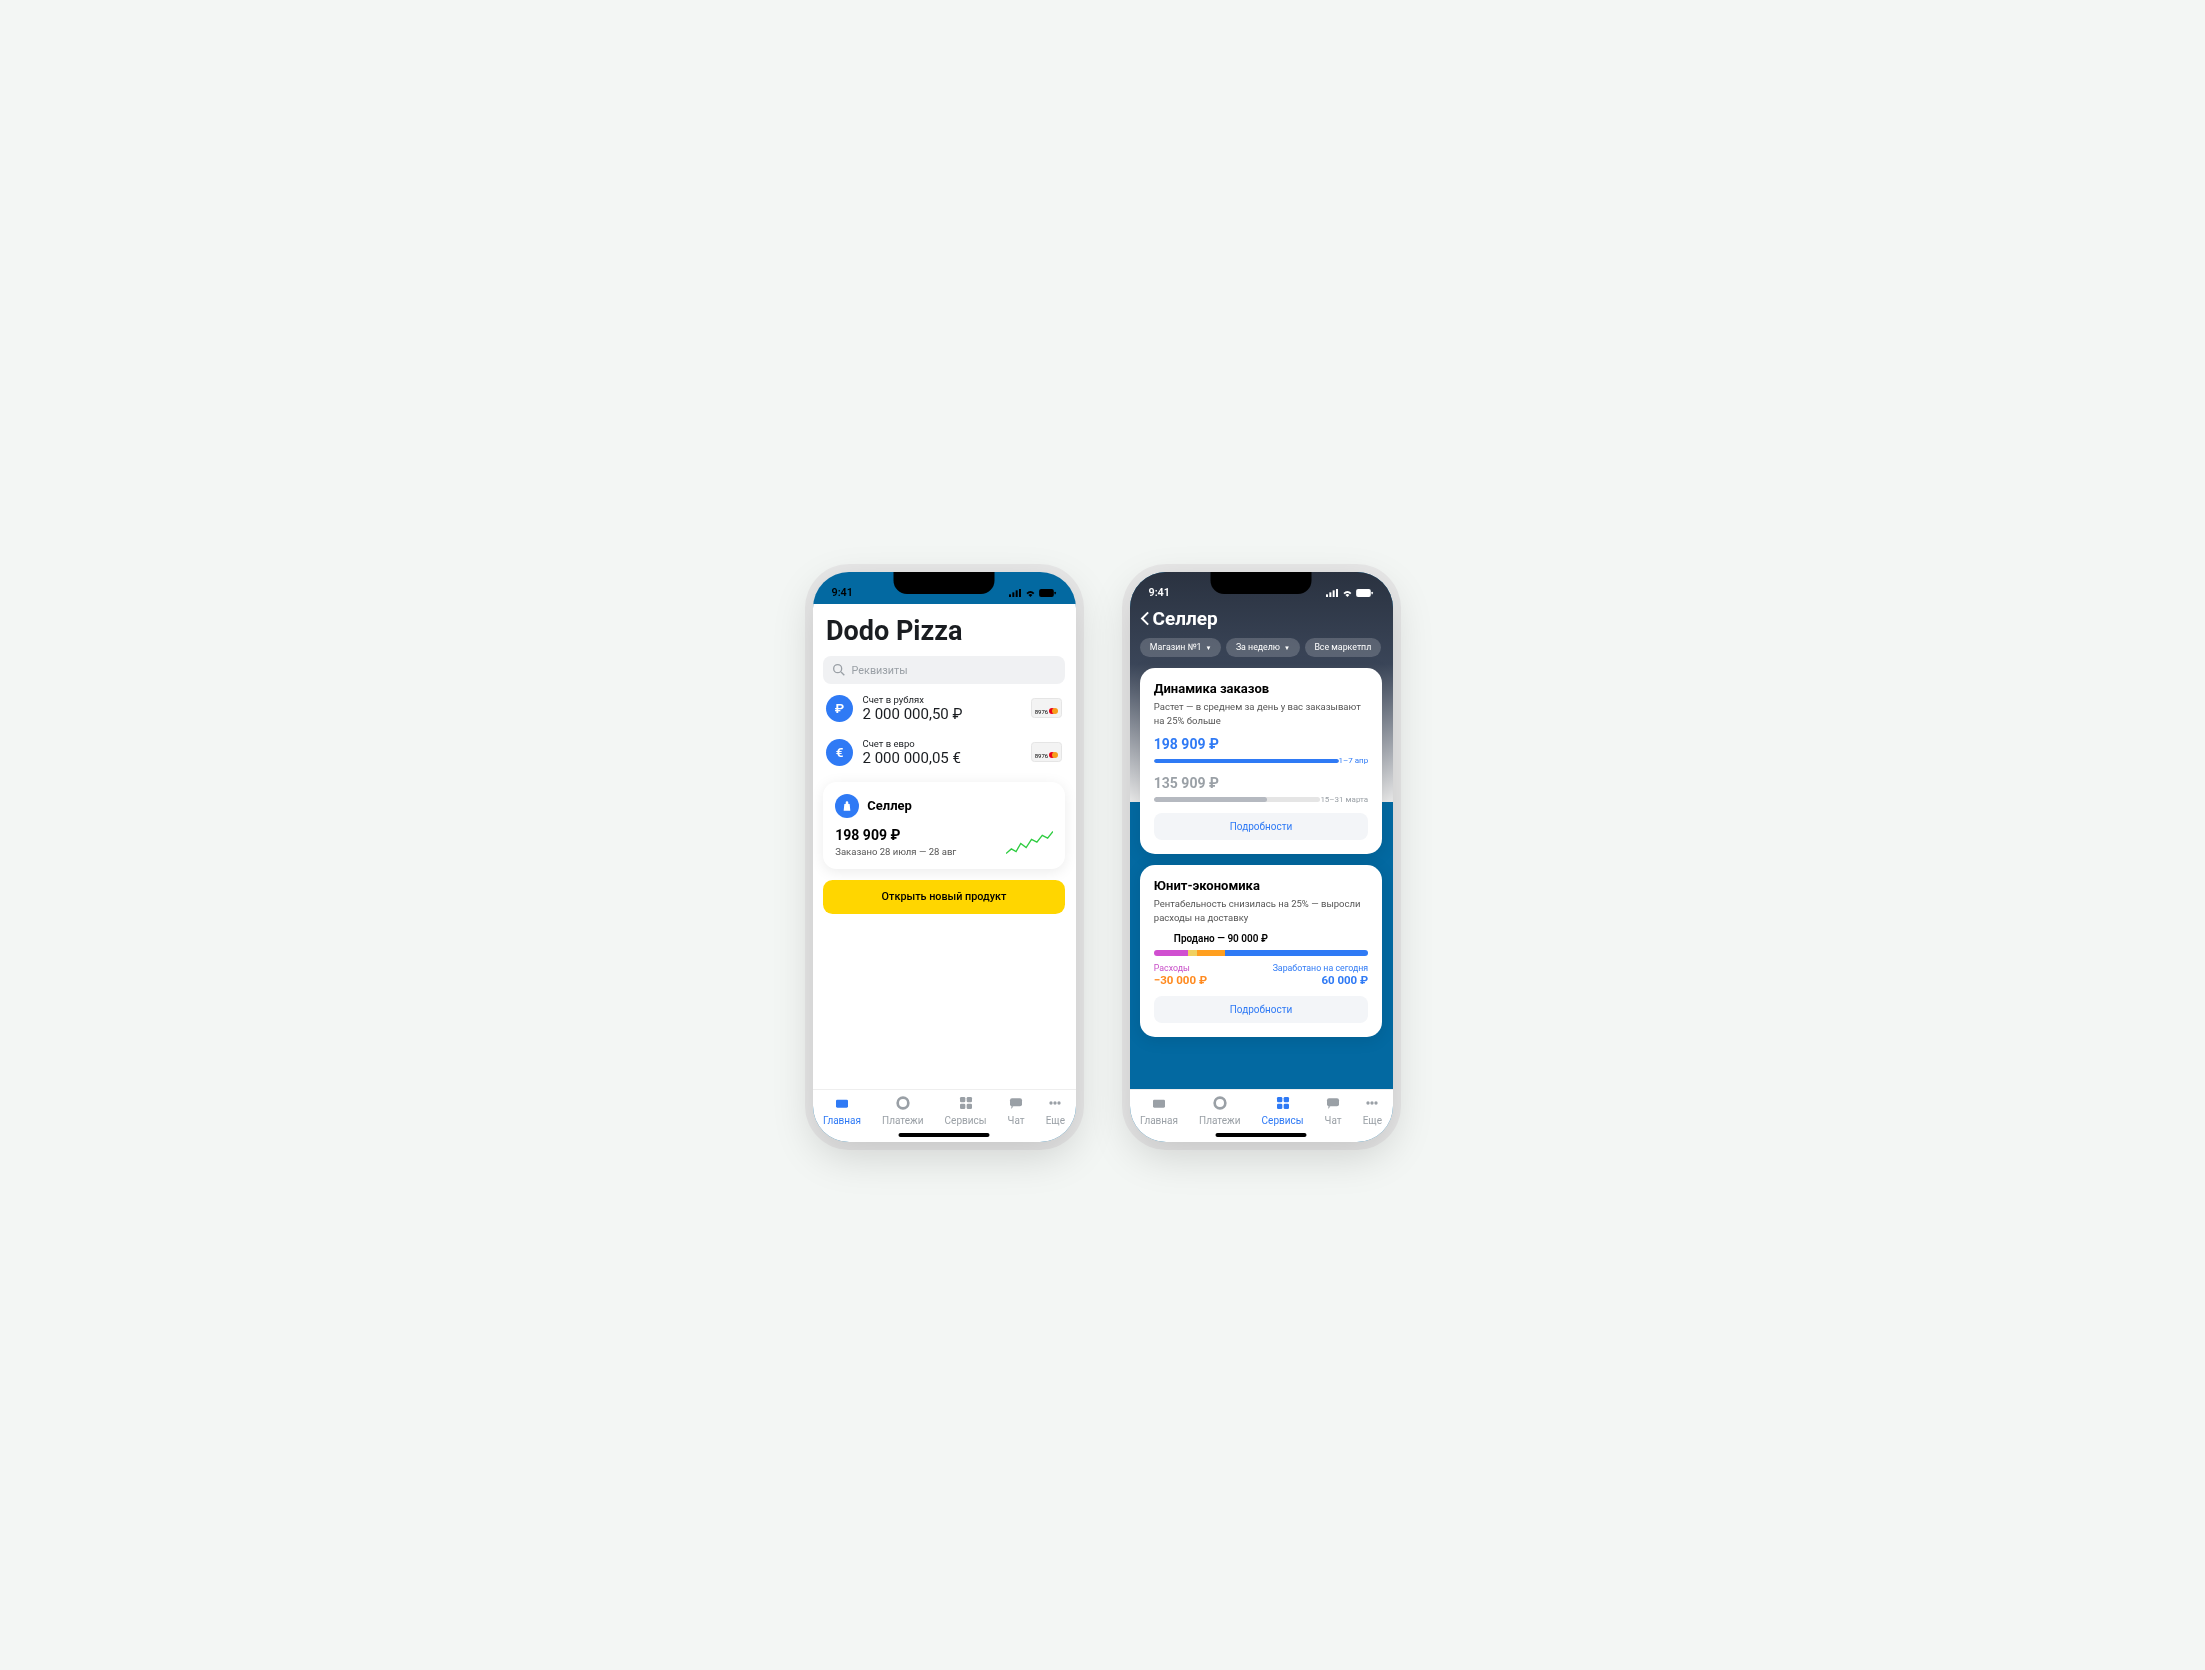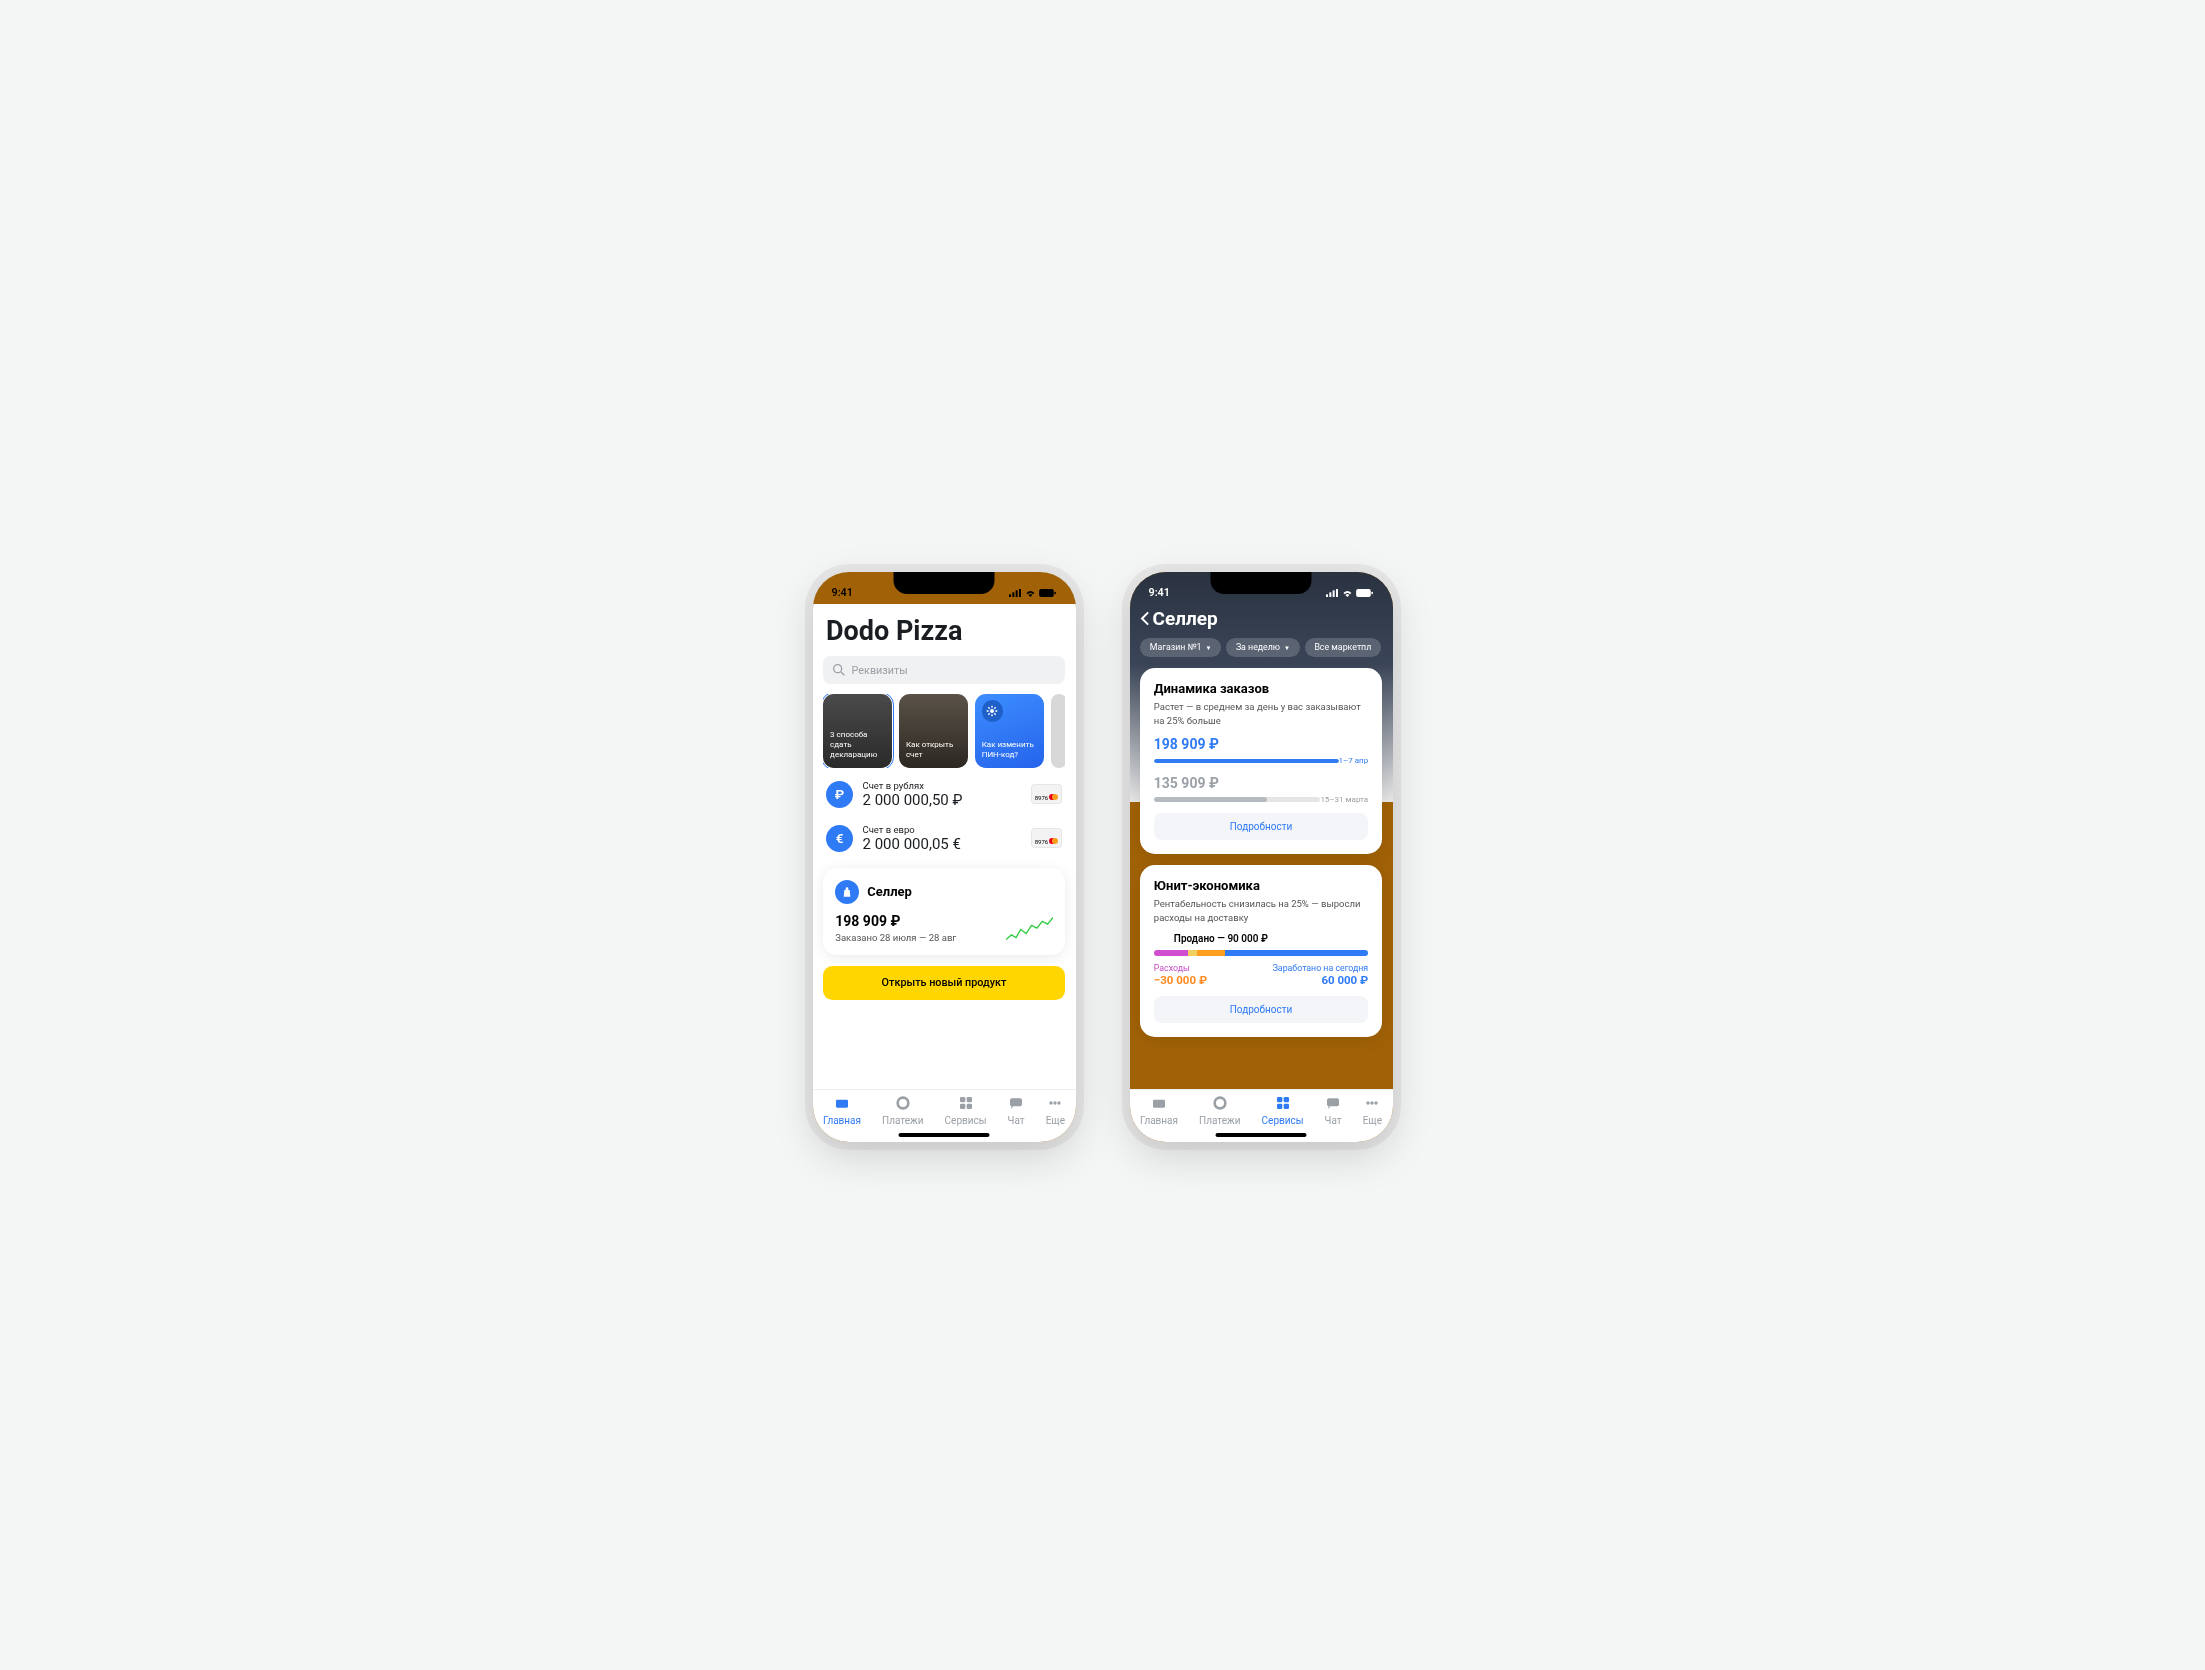--- a/index.html
+++ b/index.html
@@ -9,21 +9,21 @@
     display: flex;
     justify-content: center;
     align-items: center;
     gap: 54px;
     padding: 41px;
     min-height: 100vh;
   }
   .phone {
     width: 263px;
     height: 570px;
-    background: #a16207;
+    background: #0369a1;
     border-radius: 36px;
     box-shadow: 0 13.5px 41px rgba(0,0,0,0.15), 0 0 0 8px #e8e8e8;
     position: relative;
     overflow: hidden;
     margin-top: 44px;
   }
   .notch {
     position: absolute;
     top: 0; left: 50%;
     transform: translateX(-50%);
@@ -261,38 +261,20 @@
   </div>
   <div class="screen">
     <h1>Dodo Pizza</h1>
     <div class="search">
       <svg width="12" height="12" viewBox="0 0 18 18">
           <circle cx="7" cy="7" r="6" stroke="#9aa0a6" stroke-width="2" fill="none"></circle>
           <line x1="12" y1="12" x2="17" y2="17" stroke="#9aa0a6" stroke-width="2"></line>
         </svg>
       <span>Реквизиты</span>
     </div>
-    <div class="stories">
-      <div class="story s1">
-          <span>3 способа сдать декларацию</span>
-        </div>
-      <div class="story s2">
-          <span>Как открыть счет</span>
-        </div>
-      <div class="story s3">
-        <div class="gear">
-            <svg width="12" height="12" fill="#fff" viewBox="0 0 18 18">
-              <circle cx="9" cy="9" r="3"></circle>
-              <path d="M9 1v3M9 14v3M1 9h3M14 9h3M3.5 3.5l2 2M12.5 12.5l2 2M14.5 3.5l-2 2M5.5 12.5l-2 2" stroke="#fff" stroke-width="2"></path>
-            </svg>
-          </div>
-        <span>Как изменить ПИН-код?</span>
-      </div>
-      <div class="story s4"></div>
-    </div>
 
     <div class="account">
       <div class="acc-icon">
           <span>₽</span>
         </div>
       <div class="acc-info">
         <div class="acc-label">Счет в рублях</div>
         <div class="acc-balance">2 000 000,50 ₽</div>
       </div>
       <div class="acc-card">

